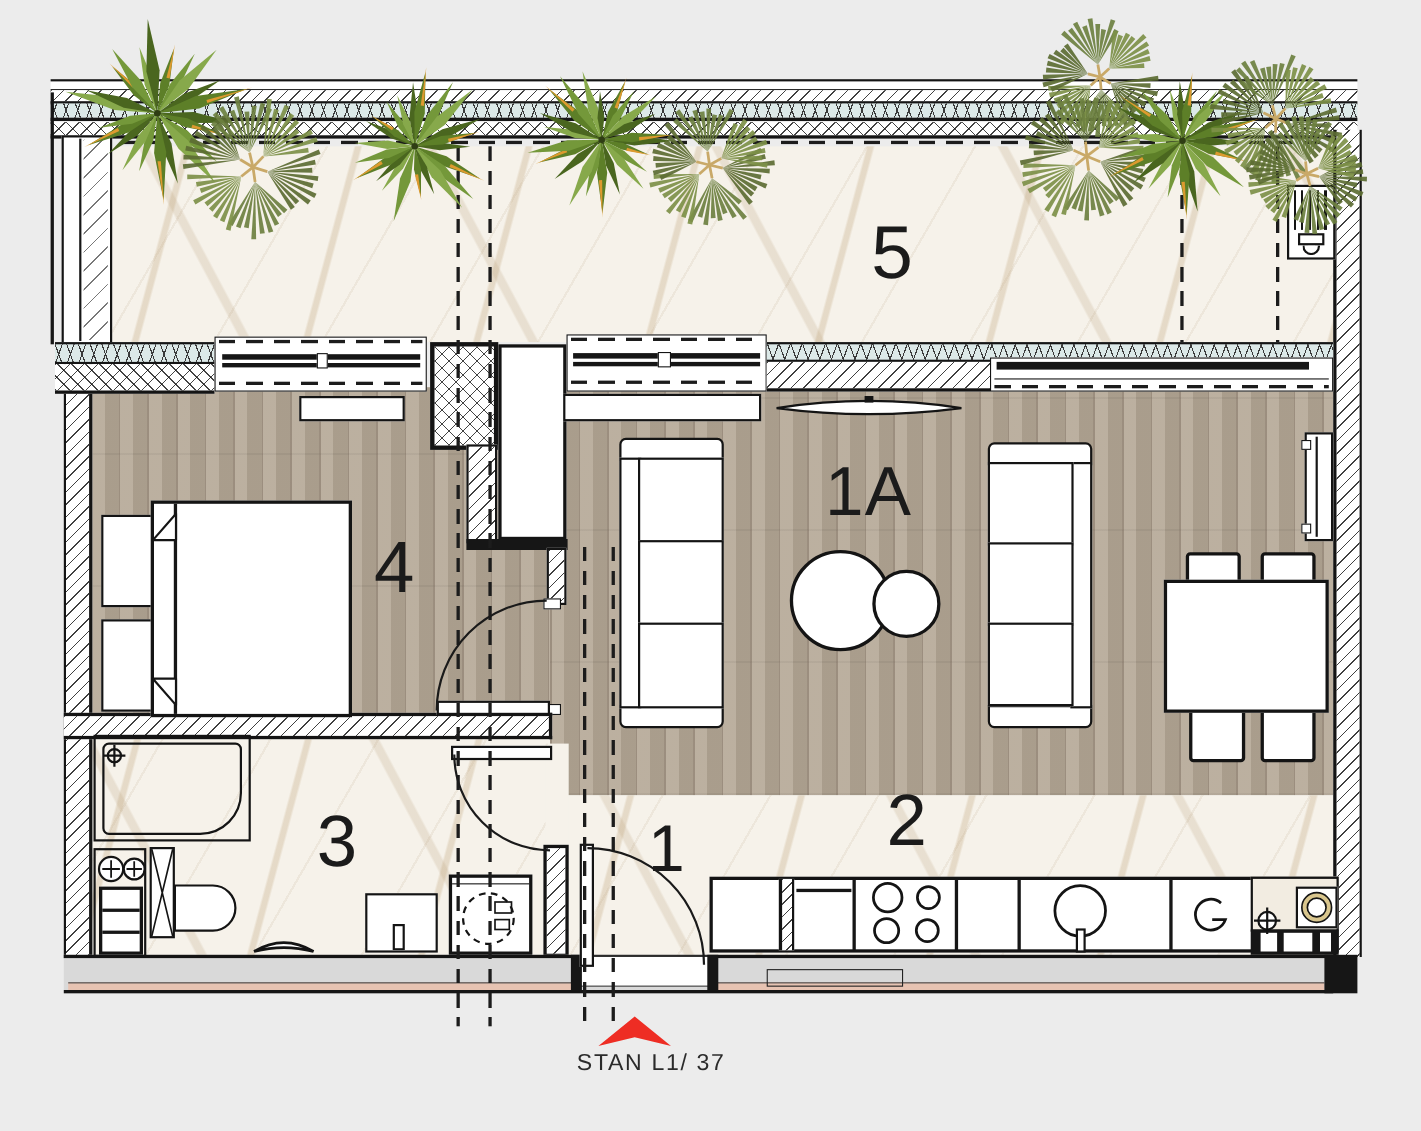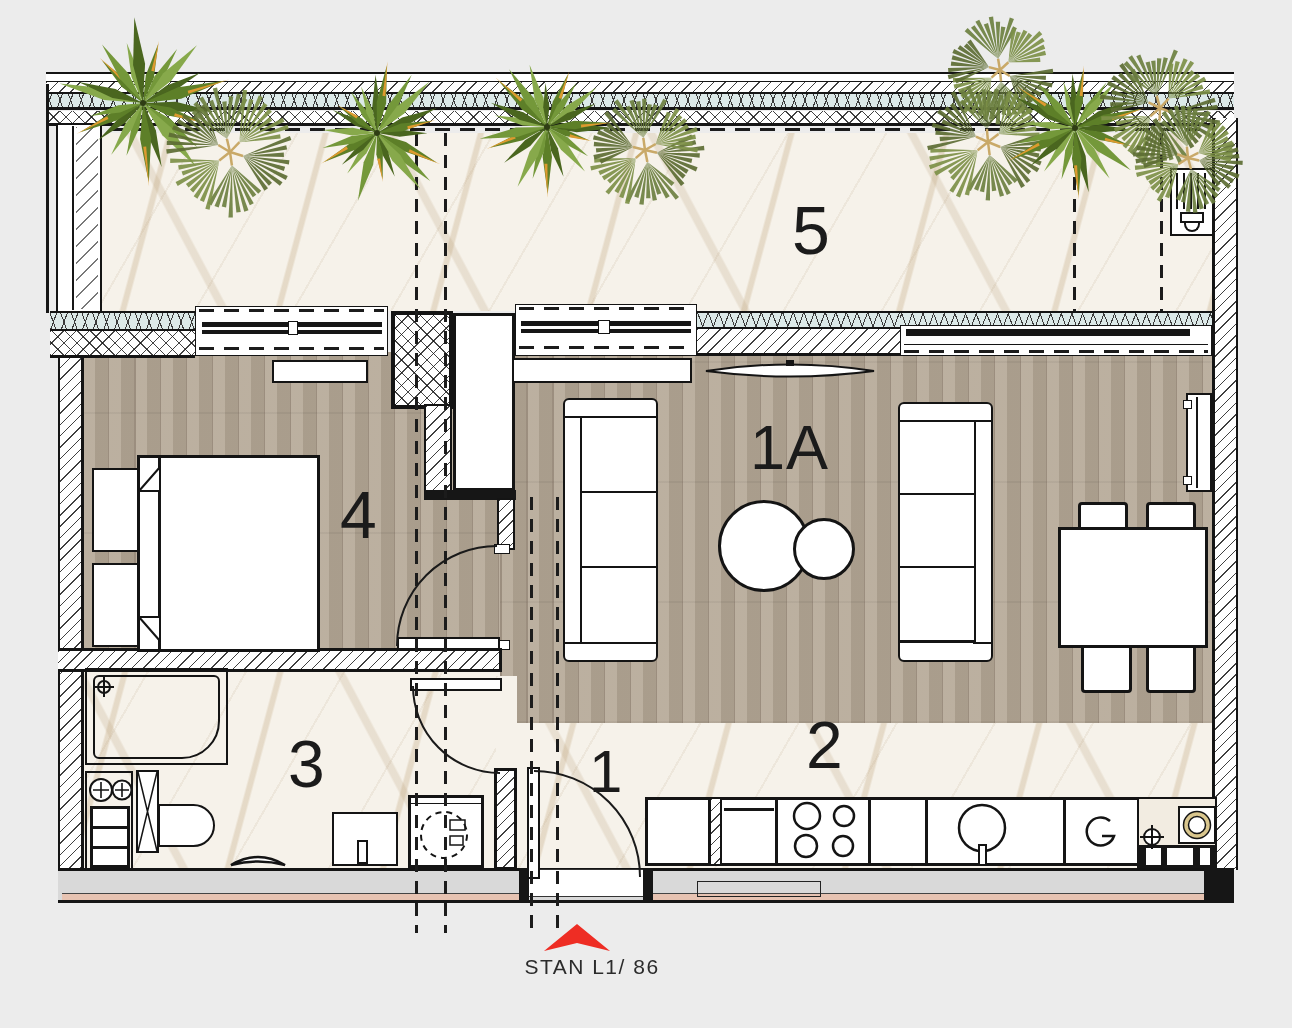--- a/index.html
+++ b/index.html
@@ -748,14 +748,14 @@
         <path d="M1198.265356653545,152.95063837940677 L1225.852636494332,128.29975660963683 L1222.7309678682825,125.19892043383857 Z" fill="#7d9048" fill-opacity="0.92"></path>
         <path d="M1198.265356653545,152.95063837940677 L1228.8819360519744,133.66582394330004 L1226.314864820313,130.09228993736463 Z" fill="#7d9048" fill-opacity="0.92"></path>
         <path d="M1198.265356653545,152.95063837940677 L1228.9675401536906,140.30047614766374 L1227.0254779919242,136.35226205014646 Z" fill="#7d9048" fill-opacity="0.92"></path>
         <path d="M1198.265356653545,152.95063837940677 L1233.2689786412998,144.75127299990808 L1232.0051939780797,140.53667357350824 Z" fill="#7d9048" fill-opacity="0.92"></path>
         <path d="M1198.265356653545,152.95063837940677 L1232.7277625067827,150.8194675916998 L1232.176919434994,146.45408422820665 Z" fill="#7d9048" fill-opacity="0.92"></path>
         <path d="M1198.265356653545,152.95063837940677 L1232.5020271297553,156.5324067391496 L1232.6792346121524,152.13597665234252 Z" fill="#7d9048" fill-opacity="0.92"></path>
         <path d="M1198.265356653545,152.95063837940677 L1230.4713070631801,161.9311726719705 L1231.3717045117141,157.62428464989785 Z" fill="#7d9048" fill-opacity="0.92"></path>
       </g>
     </svg>
 
-  <div class="abs" id="title-row" style="left:502px;top:955px;width:180px;text-align:center;">STAN L1/ 86</div>
+  <div class="abs" id="title-row" style="left:502px;top:955px;width:180px;text-align:center;">STAN L1/ 37</div>
 </div>
 
 </body></html>

